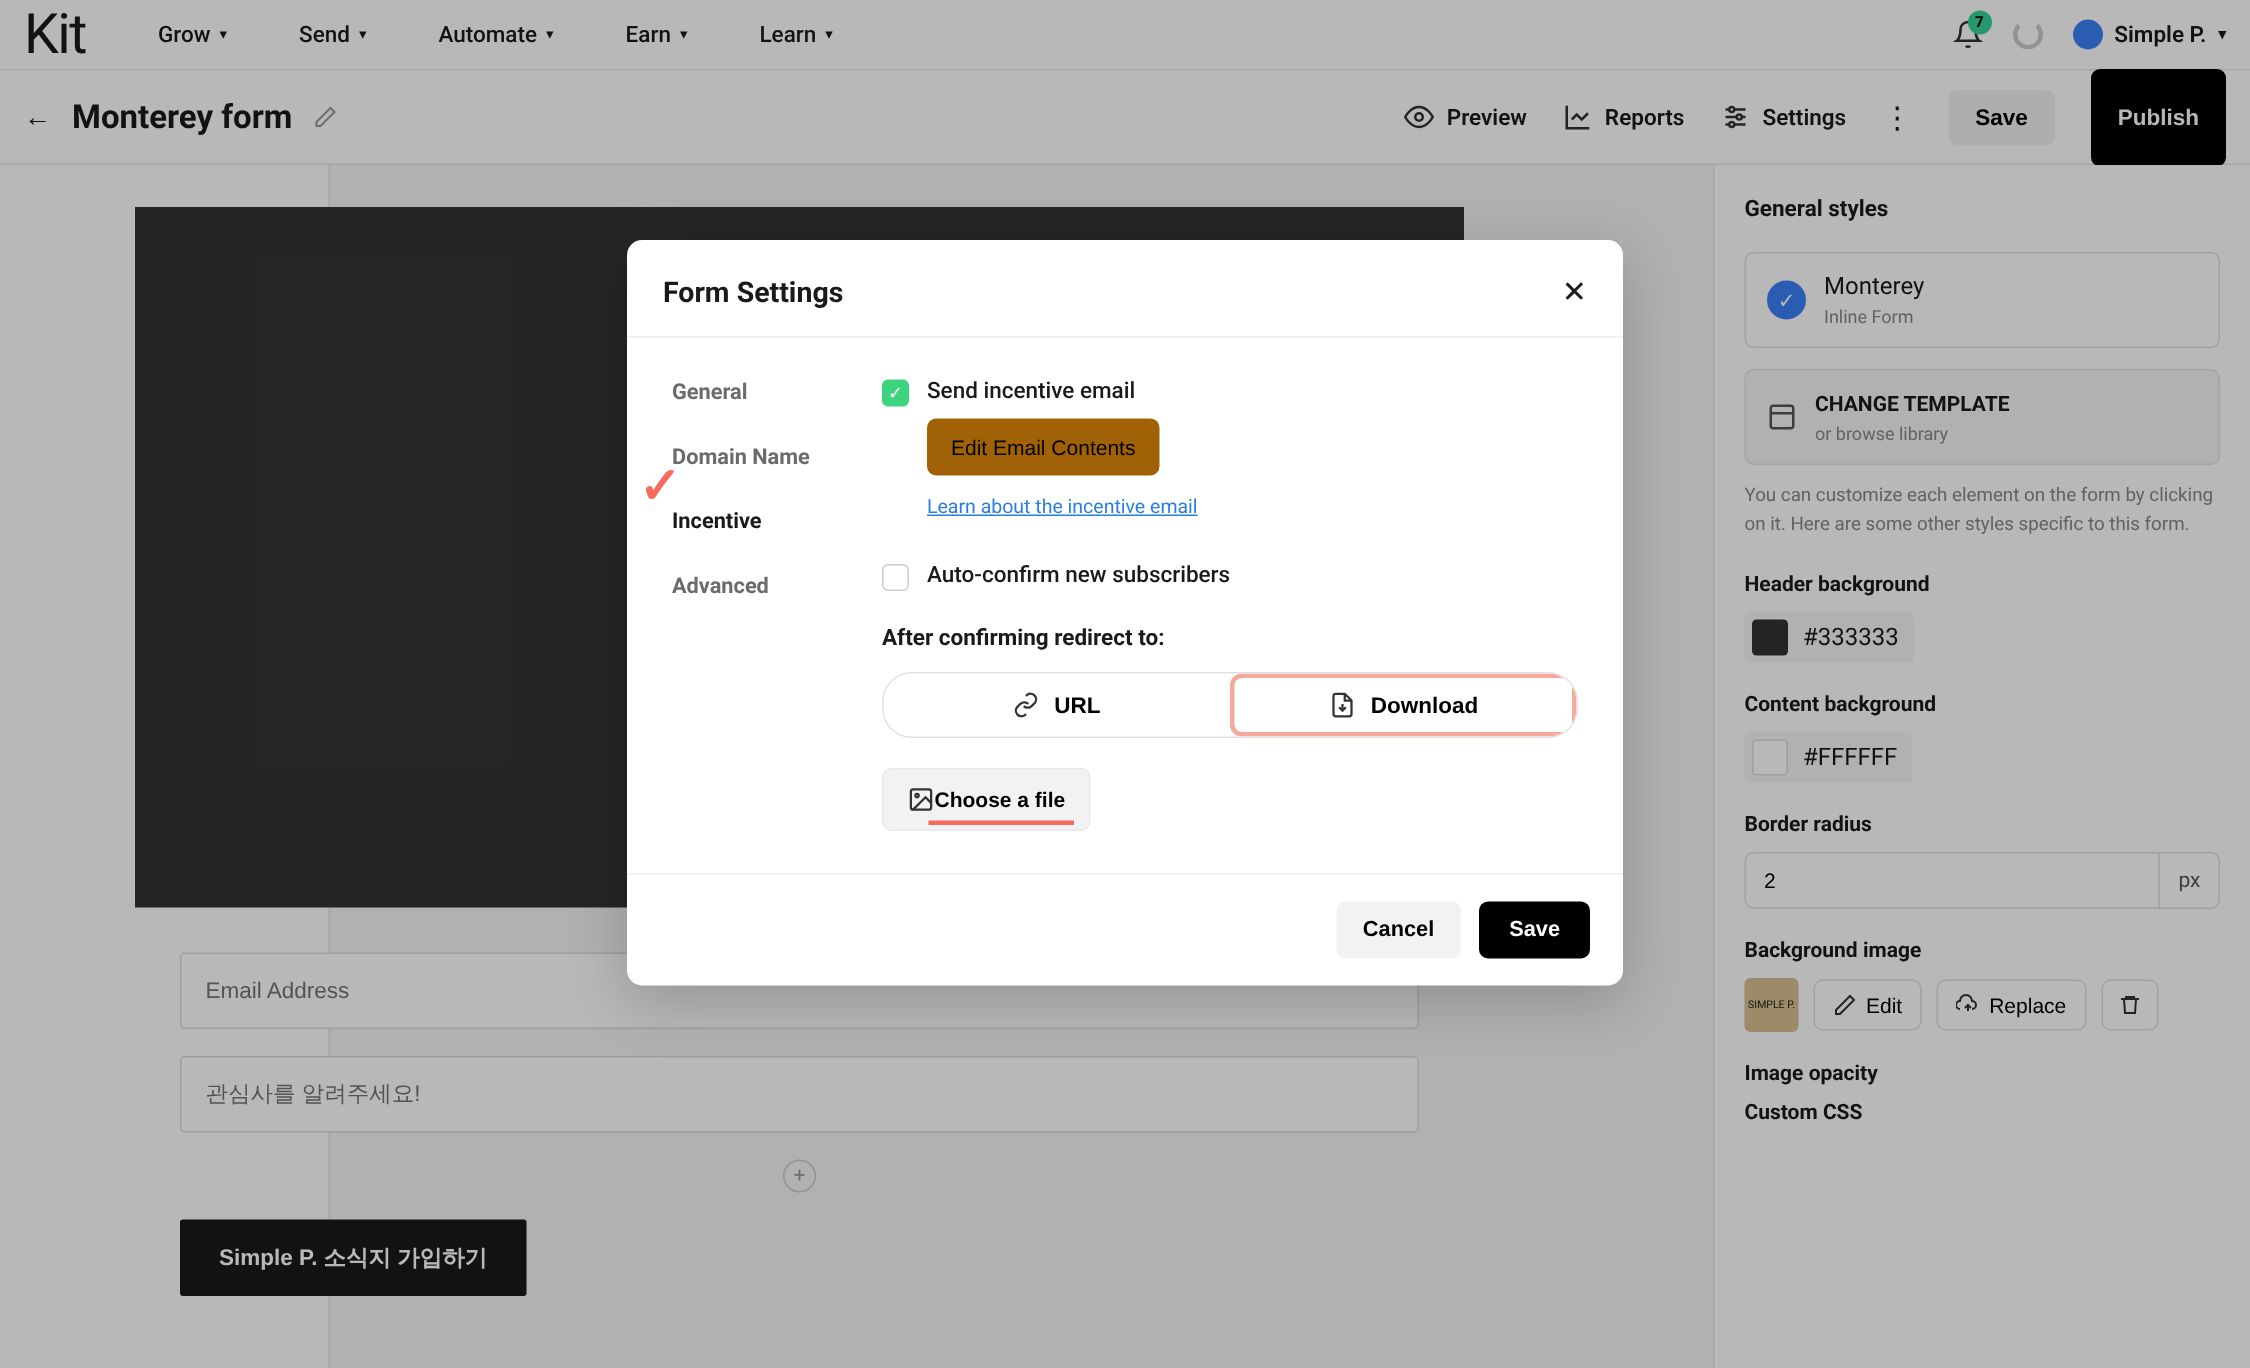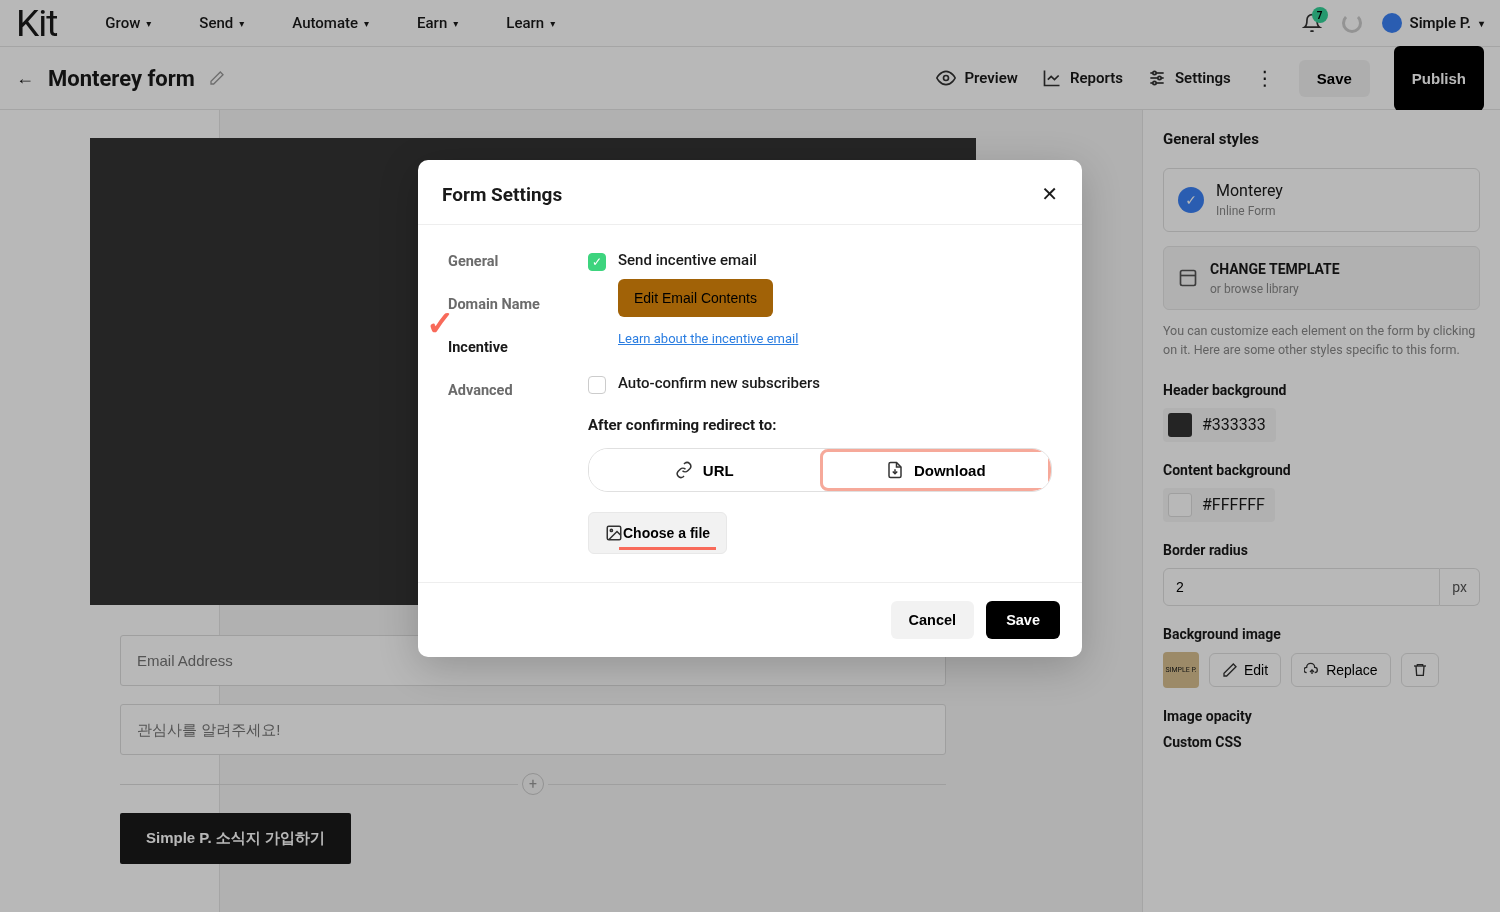--- a/index.html
+++ b/index.html
@@ -28,21 +28,21 @@
     .sub-right { display: flex; align-items: center; gap: 24px; }
     .sub-action { display: flex; align-items: center; gap: 8px; font-weight: 600; font-size: 15px; }
     .save-btn { background: #f2f2f2; border: none; padding: 10px 18px; border-radius: 6px; font-weight: 700; font-size: 15px; }
     .publish-btn { background: #000; color: #fff; border: none; padding: 24px 18px; border-radius: 6px; font-weight: 700; font-size: 15px; }
     .kebab { font-size: 20px; }
     .left-rail { width: 220px; border-right: 1px solid #e5e5e5; background: #fff; height: calc(100% - 110px); position: absolute; top: 110px; left: 0; }
 
     
     .canvas { position: absolute; left: 90px; top: 138px; right: 524px; bottom: 0; display: flex; flex-direction: column; }
     .hero { height: 467px; background: #343434; }
-    .form-body { padding: 30px; display: flex; flex-direction: column; gap: 18px; }
+    .form-body { padding: 30px; display: flex; flex-direction: column; gap: 18px; align-items: center; }
     .input { width: 100%; border: 1px solid #ddd; border-radius: 3px; padding: 16px; font-size: 15px; background: #fff; }
     .add-row { display: flex; align-items: center; justify-content: center; color: #bbb; }
     .add-hr { flex: 1; height: 1px; background: #ddd; }
     .add-circle { width: 22px; height: 22px; border: 1px solid #ccc; border-radius: 50%; display: flex; align-items: center; justify-content: center; font-size: 14px; color: #999; margin: 0 4px; }
     .cta { background: #1a1a1a; color: #fff; padding: 16px 26px; border: none; font-size: 15px; font-weight: 600; border-radius: 2px; align-self: flex-start; }
 
     
     .right-panel { position: absolute; right: 0; top: 110px; width: 358px; bottom: 0; background: #fff; border-left: 1px solid #e5e5e5; padding: 20px; overflow-y: auto; }
     .rp-title { font-weight: 700; font-size: 15px; margin-bottom: 20px; }
     .template-card { border: 1px solid #e0e0e0; border-radius: 6px; padding: 12px 14px; display: flex; align-items: center; gap: 12px; margin-bottom: 14px; }

